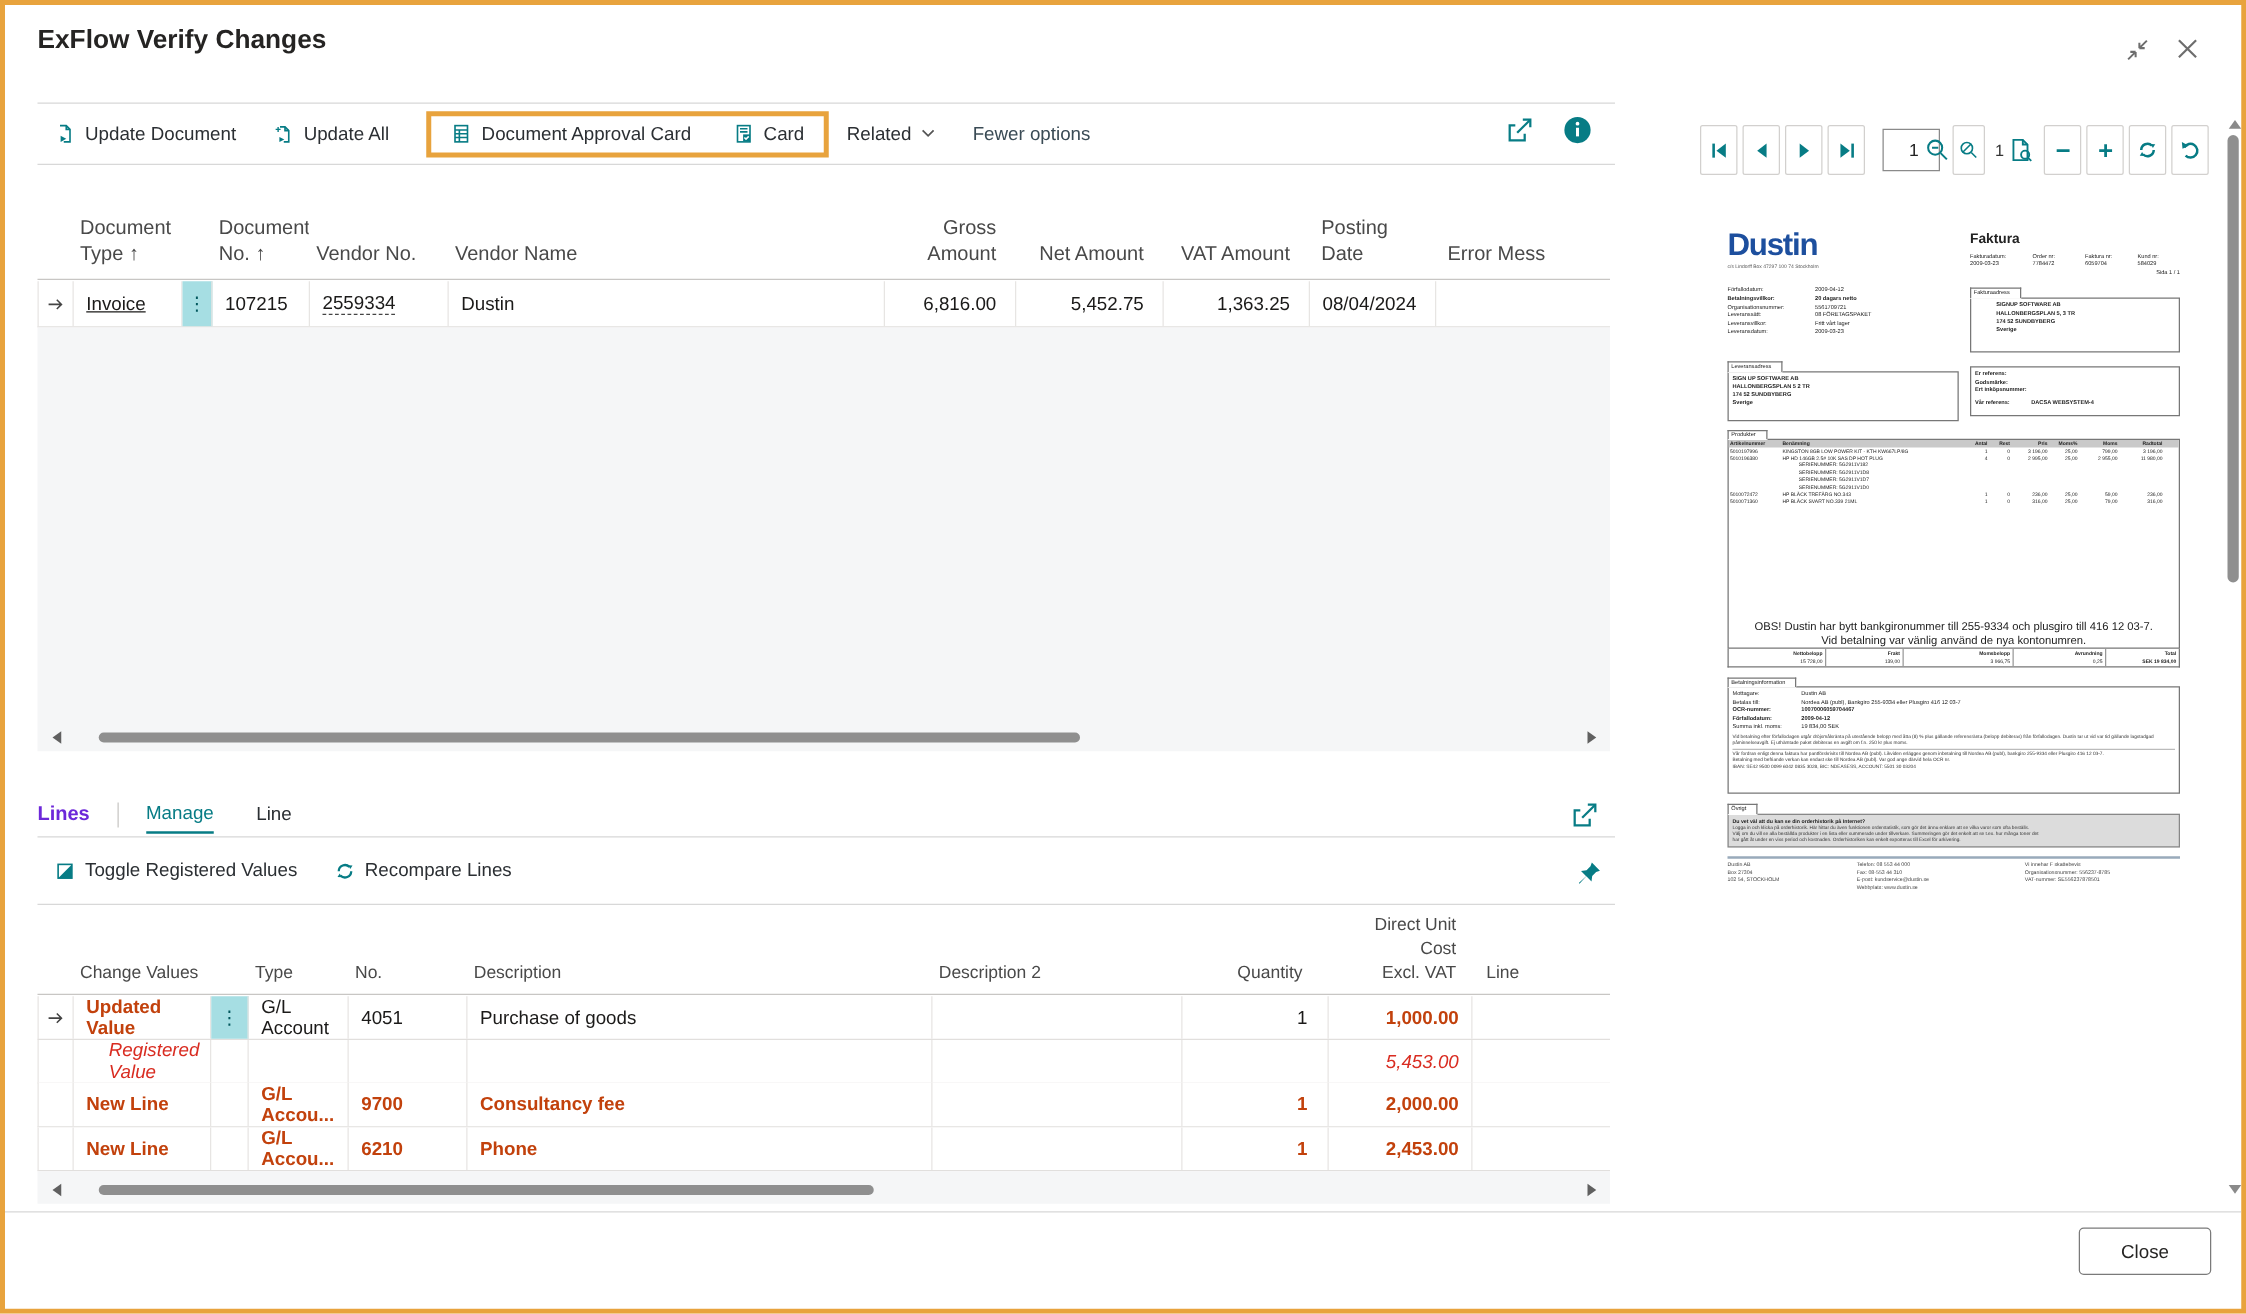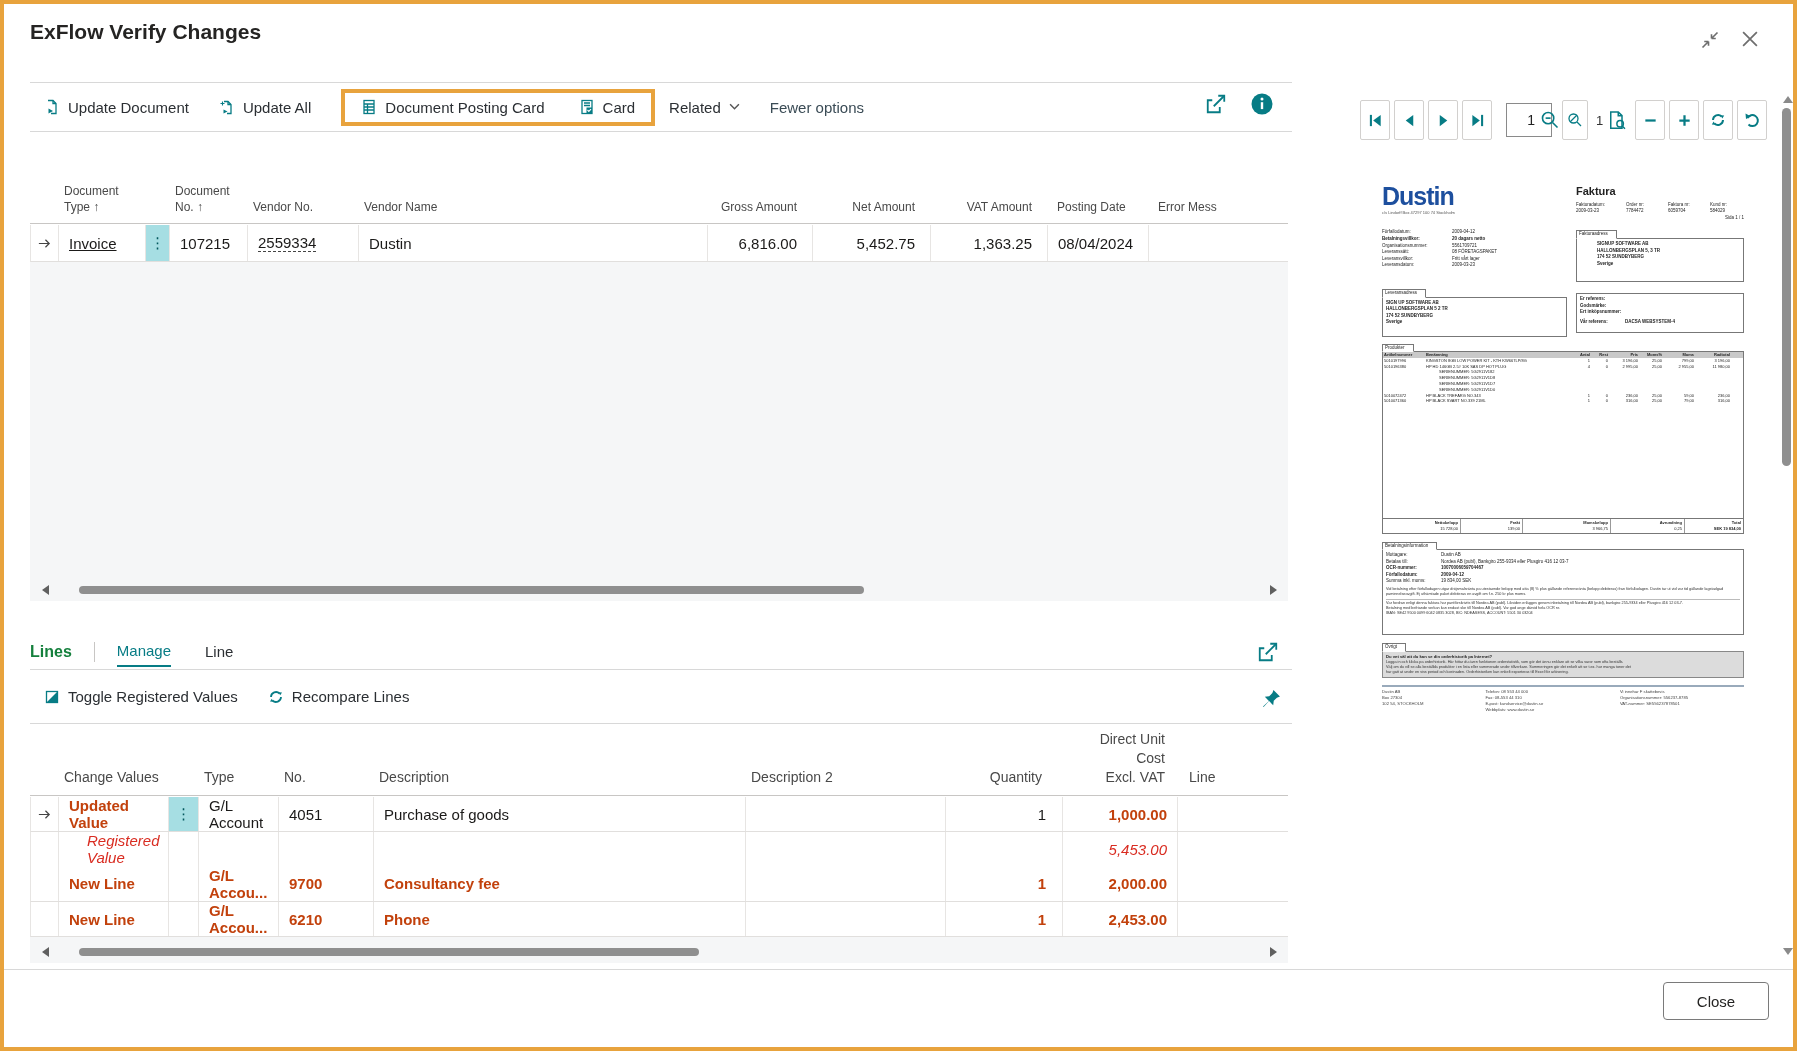--- a/index.html
+++ b/index.html
@@ -15,42 +15,42 @@
   .act{display:flex;align-items:center;gap:8px;font-size:15px;color:#2b2f33;cursor:pointer;margin-right:30px;white-space:nowrap;}
   .act svg{flex:0 0 auto;}
   .hlbox{display:flex;align-items:center;border:4px solid #E8A33D;padding:6px 16px;margin:0 14px 0 0;gap:34px;background:#fff;position:relative;z-index:2;}
   .hlbox .act{margin-right:0;}
   .linkish{color:#3a4b55;}
   .bar-icons{position:absolute;display:flex;gap:22px;left:1200px;top:88px;}
   
   .doc-headers{left:26px;top:130px;width:1258px;height:90px;display:grid;
     grid-template-columns:28px 111px 78px 111px 349px 105px 118px 117px 101px 140px;
     align-items:end;box-sizing:border-box;border-bottom:1px solid #c8c6c4;padding-bottom:8px;
-    font-size:12px;color:#494949;}
+    font-size:16px;color:#494949;}
   .h{padding-left:6px;line-height:1.35;white-space:pre-line;overflow:hidden;cursor:pointer;}
   .h.r{text-align:right;padding-right:15px;margin-top:44px;}
   .grid-row{left:26px;display:grid;font-size:15px;color:#1b1a19;box-sizing:border-box;
     border-bottom:1px solid #e1dfdd;border-left:1px solid #e7e5e3;background:#fff;}
   .doc-row{top:221px;width:1258px;height:37px;
     grid-template-columns:28px 87px 24px 78px 111px 349px 105px 118px 117px 101px 140px;}
   .c{height:100%;display:flex;align-items:center;padding:0 10px;border-right:1px solid #e7e5e3;box-sizing:border-box;overflow:hidden;}
   .c.r{justify-content:flex-end;padding-right:15px;}
   .c.center{justify-content:center;padding:0;}
   .ell-cell{background:#a6dee3;color:#02575d;font-size:15px;cursor:pointer;}
   .lnk{text-decoration:underline;cursor:pointer;}
   .dashlnk{border-bottom:1px dashed #444;cursor:pointer;}
   .filler{left:26px;top:258px;width:1258px;height:339px;background:#f5f6f7;}
   .hscroll{left:26px;width:1258px;height:16px;}
   .thumb-h{position:absolute;top:4px;height:8px;border-radius:4px;background:#8f8f8f;cursor:pointer;}
   .arr{position:absolute;top:3px;width:0;height:0;border-top:5px solid transparent;border-bottom:5px solid transparent;cursor:pointer;}
   .arr.left{border-right:7px solid #606060;}
   .arr.right{border-left:7px solid #606060;}
   
   .lines-head{left:26px;top:630px;width:1262px;height:36px;display:flex;align-items:center;box-sizing:border-box;border-bottom:1px solid #d8d8d8;}
-  .lines-title{font-size:16px;font-weight:700;color:#15803d;}
+  .lines-title{font-size:16px;font-weight:700;color:#6d28d9;}
   .vsep{width:1px;height:20px;background:#c8c6c4;margin:0 22px;}
   .tab{font-size:15px;color:#2b2f33;cursor:pointer;margin-right:34px;padding:6px 0;}
   .tab.active{color:#077C85;border-bottom:2px solid #077C85;}
   .lines-actionbar{left:26px;top:666px;width:1262px;height:54px;display:flex;align-items:center;box-sizing:border-box;border-bottom:1px solid #d8d8d8;}
   .lines-headers{left:26px;top:722px;width:1258px;height:70px;display:grid;
     grid-template-columns:28px 140px 80px 95px 372px 200px 117px 115px 111px;
     align-items:end;box-sizing:border-box;border-bottom:1px solid #c8c6c4;padding-bottom:8px;font-size:14px;color:#494949;}
   .line-row{width:1258px;height:35px;grid-template-columns:28px 110px 30px 80px 95px 372px 200px 117px 115px 111px;}
   .b{font-weight:700;color:#c2410c;}
   .red{color:#D92C21;font-style:italic;}
@@ -130,21 +130,21 @@
         <path d="M4.5 10.5 l4 2 -4 2 z" fill="#077C85" stroke="none"></path>
       </svg>
       <span>Update All</span>
     </div>
     <div class="hlbox">
       <div class="act">
         <svg width="16" height="16" viewBox="0 0 16 16" fill="none" stroke="#077C85" stroke-width="1.3">
           <rect x="3" y="1.5" width="10" height="13"></rect>
           <path d="M3 5 h10 M6.5 5 v9.5 M3 8 h10 M3 11 h10"></path>
         </svg>
-        <span>Document Posting Card</span>
+        <span>Document Approval Card</span>
       </div>
       <div class="act">
         <svg width="16" height="16" viewBox="0 0 16 16" fill="none" stroke="#077C85" stroke-width="1.3">
           <rect x="3" y="1.5" width="10" height="13"></rect>
           <path d="M5 4 h6 M5 6.5 h6"></path>
           <rect x="7.5" y="8.5" width="5.5" height="5.5" fill="#077C85" stroke="none"></rect>
           <path d="M8.5 11 l1.3 1.3 2.2-2.2" stroke="#fff" stroke-width="1.2"></path>
         </svg>
         <span>Card</span>
       </div>
@@ -529,20 +529,22 @@
           <span>5010071360</span>
             <span>HP BLÄCK SVART NO.339 21ML</span>
           <span class="num">1</span>
             <span class="num">0</span>
           <span class="num">316,00</span>
             <span class="num">25,00</span>
           <span class="num">79,00</span>
             <span class="num">316,00</span>
         </div>
         <div style="flex:1"></div>
+        <div class="obs prelines">OBS! Dustin har bytt bankgironummer till 255-9334 och plusgiro till 416 12 03-7.
+Vid betalning var vänlig använd de nya kontonumren.</div>
       </div>
       <div class="totgrid">
         <div class="totcell"><b>Nettobelopp</b><br><span>15 728,00</span></div>
         <div class="totcell"><b>Frakt</b><br><span>139,00</span></div>
         <div class="totcell"><b>Momsbelopp</b><br><span>3 966,75</span></div>
         <div class="totcell"><b>Avrundning</b><br><span>0,25</span></div>
         <div class="totcell"><b>Total</b><br><b>SEK  19 834,00</b></div>
       </div>
     </div>
 

